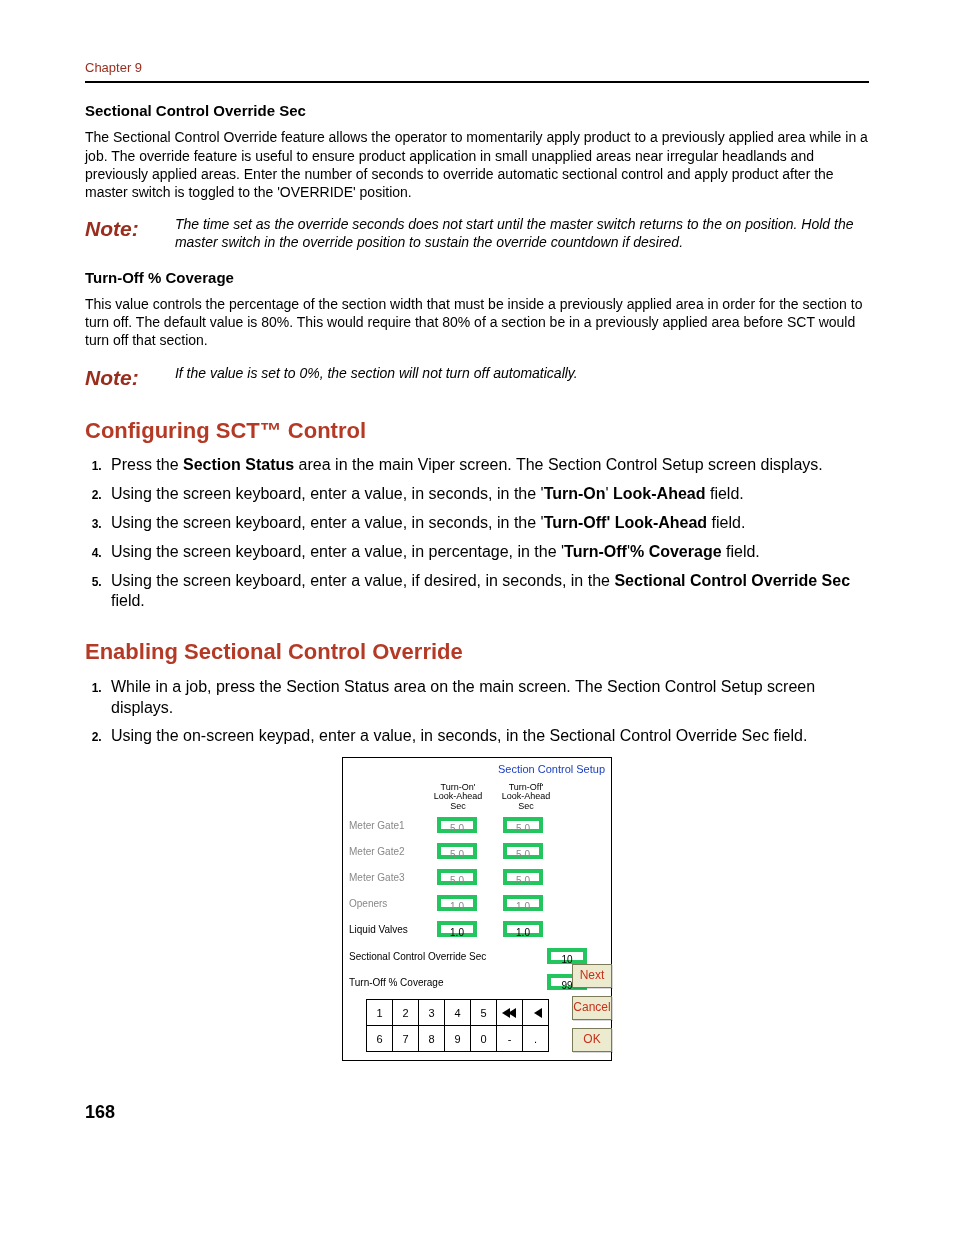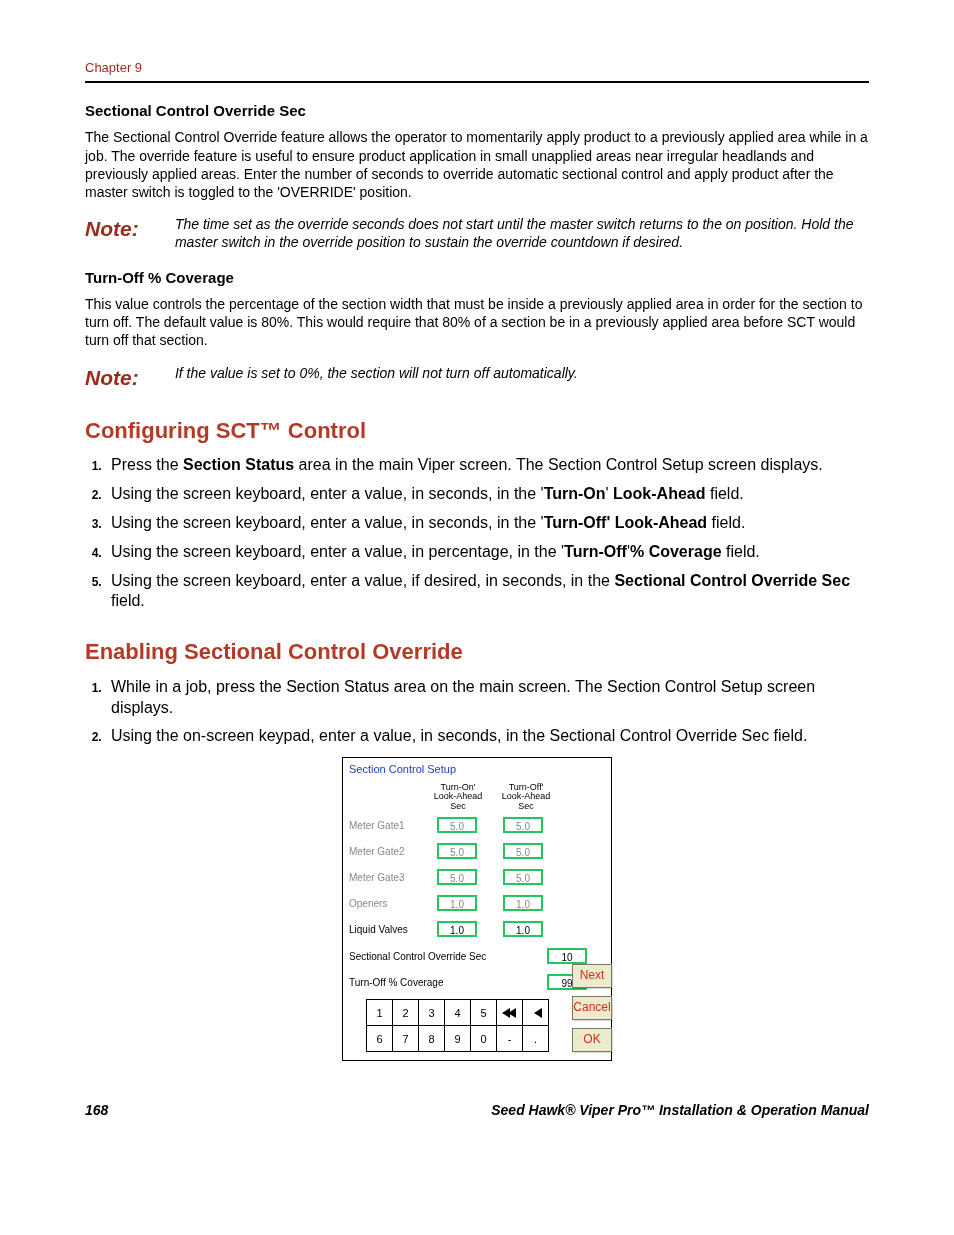--- a/index.html
+++ b/index.html
@@ -64,27 +64,27 @@
   .screenshot {
     width: 270px;
     margin: 10px auto 0 auto;
     border: 1px solid #000;
     background: #fff;
     font-size: 10px;
     position: relative;
     padding: 4px 6px 8px 6px;
     box-sizing: border-box;
   }
-  .scr-title { color: #1A3FBF; text-align: left; font-size: 11px; margin-bottom: 6px; }
+  .scr-title { color: #1A3FBF; text-align: right; font-size: 11px; margin-bottom: 6px; }
   .scr-row { display: flex; align-items: center; min-height: 26px; }
   .scr-label { width: 80px; color: #888; font-size: 10px; }
   .scr-label.active { color: #000; }
   .scr-col-head { width: 58px; text-align: center; font-size: 9px; line-height: 1.1; }
   .scr-input {
-    width: 40px; height: 16px; border: 2px solid #22c55e;
+    width: 40px; height: 16px; border: 4px solid #22c55e;
     text-align: center; font-size: 10px; line-height: 16px;
     margin: 0 8px; color: #888; box-sizing: border-box;
   }
   .scr-input.active { color:#000; }
   .scr-wide-row { display:flex; align-items:center; margin-top:6px; }
   .scr-wide-label { flex:1; font-size:10px; }
   .scr-btn {
     position: absolute; right: -1px; width: 38px; height: 22px;
     border: 1px solid #7a7a58; background: #ECEBCF;
     color: #C8301A; font-size: 12px; display:flex;
@@ -97,21 +97,21 @@
     width: fit-content;
   }
   .key {
     border: 1px solid #000; display:flex; align-items:center;
     justify-content:center; font-size:11px; background:#fff;
     box-sizing:border-box; margin:-1px 0 0 -1px;
   }
   .key.arrow svg { width:16px; height:10px; }
   .footer {
     display:flex; justify-content:space-between;
-    font-weight:bold; font-style:italic; font-size:14px;
+    font-weight:bold; font-size:18px;
     margin-top: 40px;
   }
 </style>
 </head>
 <body>
 
 <div class="chapter">Chapter 9</div>
 
 <div class="sub-head">Sectional Control Override Sec</div>
 <div class="para">The Sectional Control Override feature allows the operator to momentarily apply product to a previously applied area while in a job. The override feature is useful to ensure product application in small unapplied areas near irregular headlands and previously applied areas. Enter the number of seconds to override automatic sectional control and apply product after the master switch is toggled to the 'OVERRIDE' position.</div>
@@ -227,14 +227,13 @@
       <div class="key">.</div>
     </div>
 
   <div class="scr-btn" style="bottom:72px">Next</div>
   <div class="scr-btn" style="bottom:40px">Cancel</div>
   <div class="scr-btn" style="bottom:8px">OK</div>
 </div>
 
 <div class="footer">
   <span>168</span>
-  <span>Seed Hawk® Viper Pro™ Installation &amp; Operation Manual</span>
 </div>
 
 </body></html>

